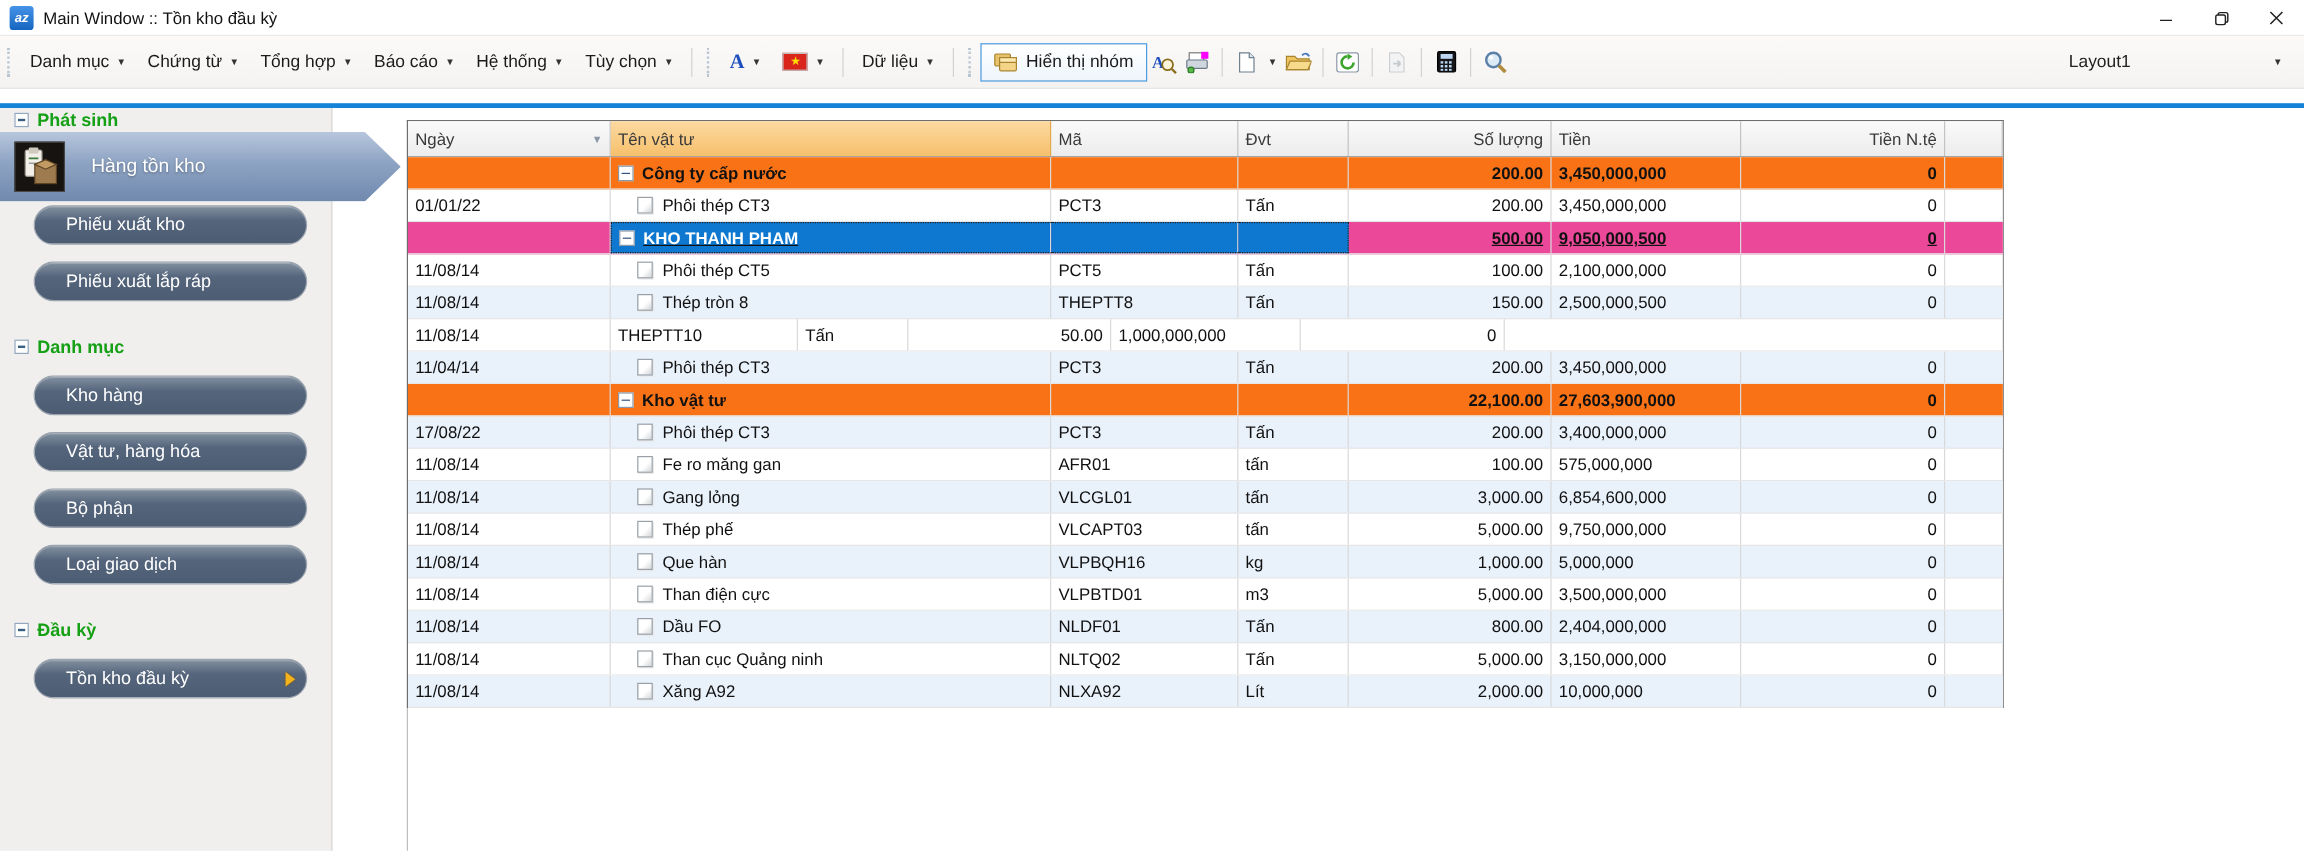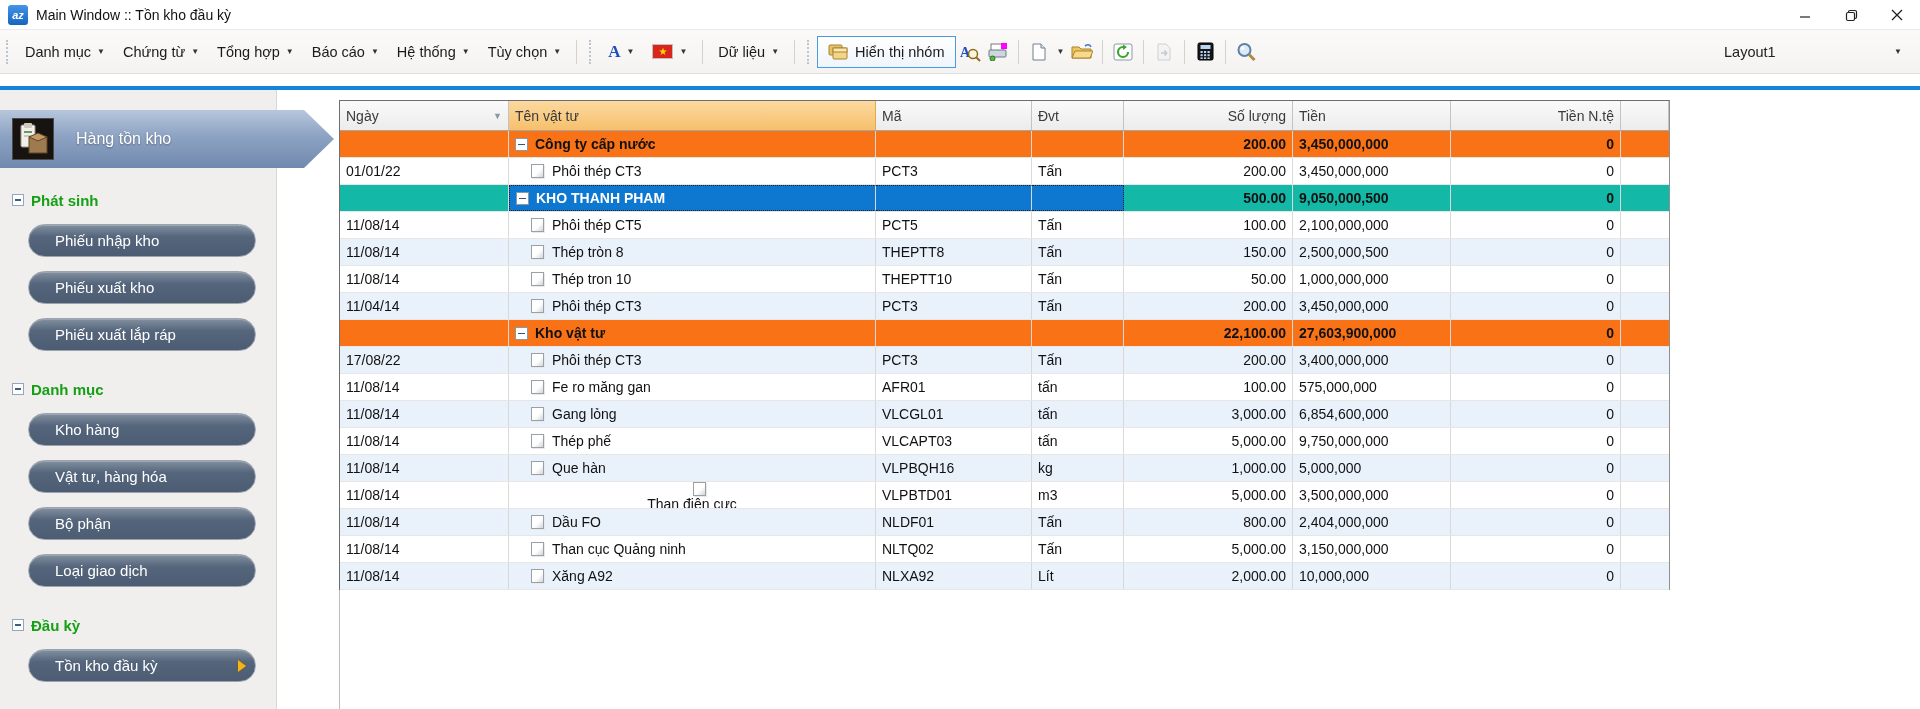--- a/index.html
+++ b/index.html
@@ -35,21 +35,21 @@
     border:1px solid #4a9be0; background:linear-gradient(180deg,#ffffff,#eef5fc); }
   .layout-combo { position:absolute; right:12px; display:flex; align-items:center;
     width:190px; justify-content:space-between; padding:3px 6px; color:#222; }
   .disabled { opacity:.45; }
 
   
   .accent-line { position:absolute; left:0; top:86px; width:1920px; height:4px; background:#1583d7; }
 
   
   .sidebar { position:absolute; left:0; top:90px; width:277px; height:619px;
-    background:#f0efed; border-right:1px solid #d8d6d3; padding-top:100px; }
+    background:#f0efed; border-right:1px solid #d8d6d3; }
   .banner { position:absolute; left:0; top:110px; width:334px; height:58px; z-index:3;
     background:linear-gradient(180deg,#b7c6dc 0%,#8da3c3 45%,#70froze 100%);
     background:linear-gradient(180deg,#b7c6dc 0%,#8da3c3 45%,#7089ae 100%);
     clip-path:polygon(0 0,calc(100% - 30px) 0,100% 50%,calc(100% - 30px) 100%,0 100%);
     display:flex; align-items:center; }
   .banner-icon { width:42px; height:42px; margin-left:12px; background:#171310; border:1px solid #4a4a4a; }
   .banner-label { margin-left:22px; color:#fff; font-weight:normal; font-size:16px;
     text-shadow:0 1px 2px rgba(0,0,0,.35); }
   .section-label { display:flex; align-items:center; gap:7px; margin:0 0 0 12px; height:20px; }
   .collapse-box { width:12px; height:12px; background:#fff; border:1px solid #92a6bd;
@@ -82,21 +82,21 @@
   .c-code { width:156px; }
   .c-unit { width:92px; }
   .c-qty  { width:169px; justify-content:flex-end; }
   .c-amt  { width:158px; justify-content:flex-start; }
   .c-fx   { width:170px; justify-content:flex-end; }
   .c-tail { width:48px;  border-right:none; }
   .hd-name { background:linear-gradient(180deg,#fcd9a0,#f6c06c); border-right:1px solid #e3a94f !important; }
   .filter-arrow { margin-left:auto; font-size:9px; color:#8a97a5; }
   .row-group { background:#f97316; font-weight:bold; }
   .row-item.alt { background:#e9f1fb; }
-  .row-group.selected { background:#14b8a6; }
+  .row-group.selected { background:#ec4899;text-decoration:underline; }
   .sel-blue { background:#0e78d0 !important; color:#fff; border-top:1px dotted #222;
     border-bottom:1px dotted #222; }
   .sel-blue-first { border-left:1px dotted #222; }
   .sel-blue-last  { border-right:1px dotted #222 !important; }
   .expand-box { width:13px; height:13px; background:#fff; border:1px solid #8899aa; flex:none;
     display:flex; align-items:center; justify-content:center; margin-right:7px; }
   .expand-box::before { content:""; width:7px; height:1px; background:#33567c; }
   .chk { width:13px; height:14px; flex:none; margin:0 8px 0 22px;
     background:linear-gradient(135deg,#ffffff 55%,#d2d6da); border:1px solid #9aa0a6;
     box-shadow:1px 1px 0 #e9e9e9; }
@@ -408,24 +408,20 @@
       </div>
       <div class="g-cell c-code">THEPTT8</div>
       <div class="g-cell c-unit">Tấn</div>
       <div class="g-cell c-qty">150.00</div>
       <div class="g-cell c-amt">2,500,000,500</div>
       <div class="g-cell c-fx">0</div>
       <div class="g-cell c-tail"></div>
     </div>
     <div class="g-row row-item">
       <div class="g-cell c-date">11/08/14</div>
-      <div class="g-cell c-name" style="padding: 0px;">
-        <span class="chk"></span>
-        <span>Thép tron 10</span>
-      </div>
       <div class="g-cell c-code">THEPTT10</div>
       <div class="g-cell c-unit">Tấn</div>
       <div class="g-cell c-qty">50.00</div>
       <div class="g-cell c-amt">1,000,000,000</div>
       <div class="g-cell c-fx">0</div>
       <div class="g-cell c-tail"></div>
     </div>
     <div class="g-row row-item alt">
       <div class="g-cell c-date">11/04/14</div>
       <div class="g-cell c-name" style="padding: 0px;">
@@ -512,21 +508,21 @@
       </div>
       <div class="g-cell c-code">VLPBQH16</div>
       <div class="g-cell c-unit">kg</div>
       <div class="g-cell c-qty">1,000.00</div>
       <div class="g-cell c-amt">5,000,000</div>
       <div class="g-cell c-fx">0</div>
       <div class="g-cell c-tail"></div>
     </div>
     <div class="g-row row-item">
       <div class="g-cell c-date">11/08/14</div>
-      <div class="g-cell c-name" style="padding: 0px; flex-direction: column;">
+      <div class="g-cell c-name" style="padding: 0px;">
         <span class="chk"></span>
         <span>Than điện cực</span>
       </div>
       <div class="g-cell c-code">VLPBTD01</div>
       <div class="g-cell c-unit">m3</div>
       <div class="g-cell c-qty">5,000.00</div>
       <div class="g-cell c-amt">3,500,000,000</div>
       <div class="g-cell c-fx">0</div>
       <div class="g-cell c-tail"></div>
     </div>

